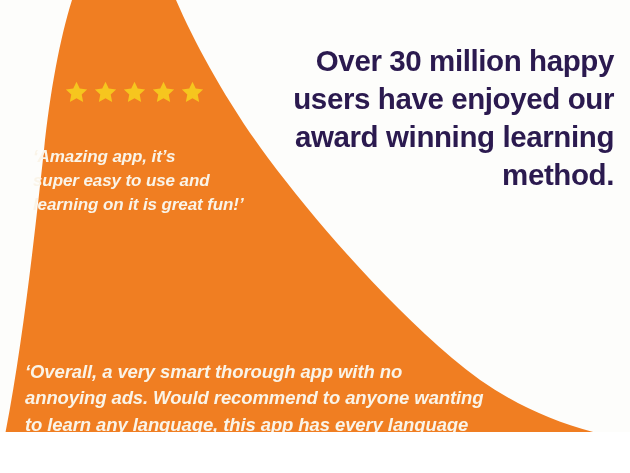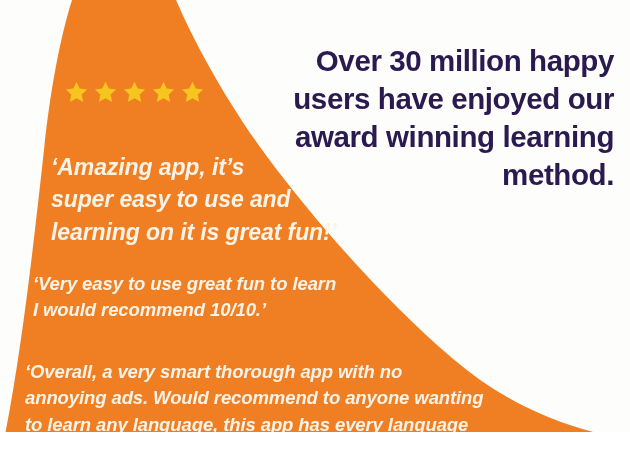--- a/index.html
+++ b/index.html
@@ -59,24 +59,24 @@
   
   .quote {
     position: absolute;
     color: #faf4e8;
     font-style: italic;
     font-weight: bold;
     letter-spacing: -0.1px;
     white-space: pre-line;
   }
   #quote-1 {
-    left: 51px;
+    left: 33px;
     top: 128px;
     width: 300px;
-    font-size: 23px;
+    font-size: 17px;
     line-height: 1.41;
   }
   #quote-2 {
     left: 33px;
     top: 252px;
     width: 400px;
     font-size: 18.5px;
     line-height: 1.43;
   }
   #quote-3 {
@@ -129,22 +129,20 @@
       </svg>
       <svg class="star" viewBox="0 0 24 24" xmlns="http://www.w3.org/2000/svg">
         <path fill="#F6C61E" d="M12 1.6l3.1 6.6 7.1 .9 -5.2 4.9 1.4 7.1 -6.4 -3.5 -6.4 3.5 1.4 -7.1 -5.2 -4.9 7.1 -.9z"></path>
       </svg>
     </div>
 
     <p class="quote" id="quote-1">‘Amazing app, it’s
 super easy to use and
 learning on it is great fun!’</p>
 
-    <p class="quote" id="quote-2">‘Very easy to use great fun to learn
-I would recommend 10/10.’</p>
 
     <p class="quote" id="quote-3">‘Overall, a very smart thorough app with no
 annoying ads. Would recommend to anyone wanting
 to learn any language, this app has every language
 under the sun.</p>
 
   </div>
 </div>
 
 </body></html>

